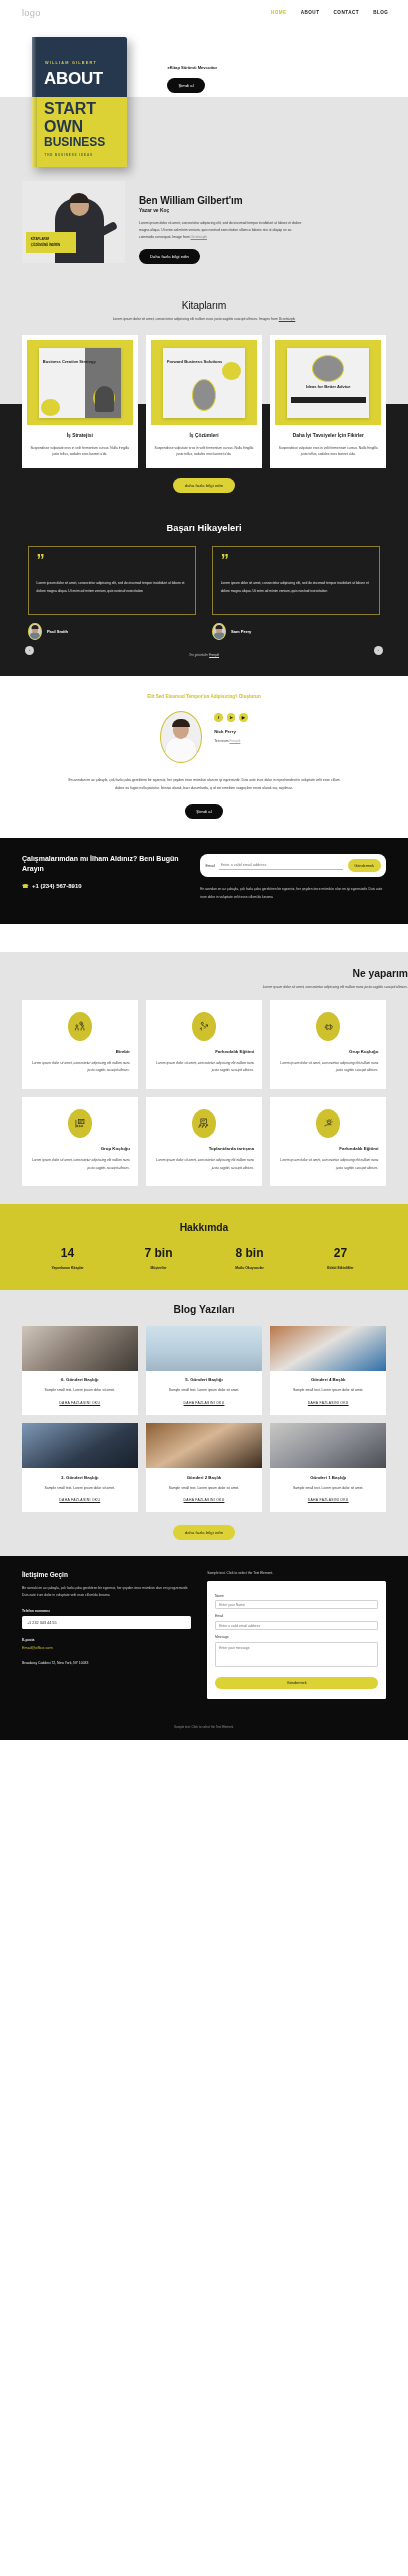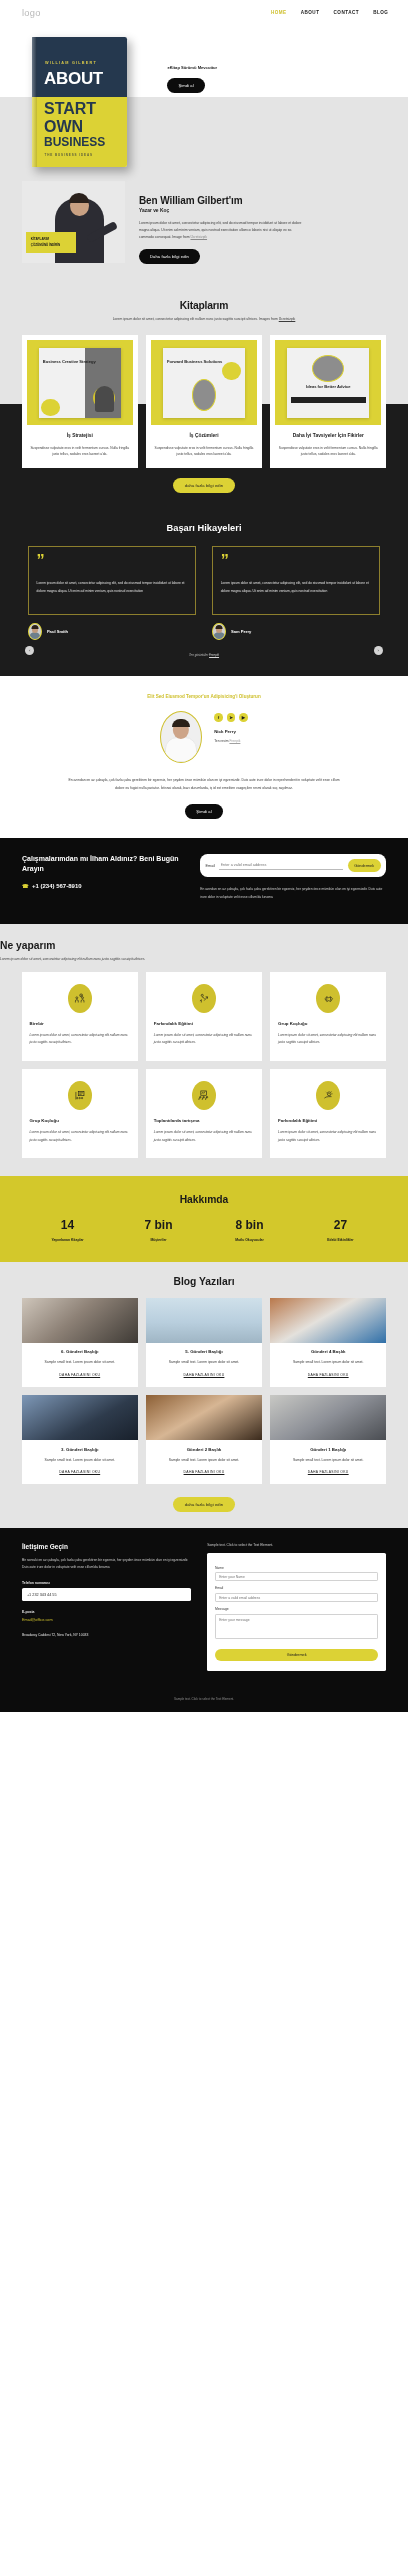--- a/index.html
+++ b/index.html
@@ -106,21 +106,21 @@
   }
   .about-text { padding-top: 14px; }
   .about-text h2 { font-size: 10px; font-weight:800; letter-spacing:-0.1px;}
   .about-text h3 { font-size: 4.9px; font-weight:800; margin-top:1.6px;}
   .about-text p { font-size: 3.4px; line-height: 2.1; color:#3a3a3a; margin-top:7.6px; max-width:163px;}
   .about-text p a { color:#8a8a8a; }
 
   
   .books { background:#e4e4e4; padding: 14px 0 0 0; text-align:center; position:relative;}
   .books-bg-dark { position:absolute; left:0; right:0; bottom:0; height: 103px; background:#1c1c1c; }
-  .sec-title { font-size: 10.3px; font-weight:700; letter-spacing:-0.2px; }
+  .sec-title { font-size: 10.3px; font-weight:400; letter-spacing:-0.2px; }
   .sec-sub { font-size: 3.4px; line-height:2.2; color:#3c3c3c; margin-top:4.9px; }
   .sec-sub a { color:#3c3c3c; }
   .book-grid { display:flex; gap: 8.7px; padding: 12px 22px 0 22px; position:relative; z-index:2;}
   .book-card { flex:1; background:#fff; padding: 4.9px 4.9px 9.8px 4.9px; }
   .book-cover-wrap { background:#dcd235; padding: 7.6px 12px; }
   .book-cover { background:#f1f1f1; height: 70px; position:relative; overflow:hidden;
                 box-shadow: 0 1.1px 3.3px rgba(0,0,0,.18); }
   .bc-a { position:absolute; right:0; top:0; bottom:0; width:44%; background:#737373; }
   .bc-ttl { position:absolute; left:3.8px; top:11px; font-size:4.1px; font-weight:800; color:#222; line-height:1.35; text-align:left;}
   .bc-circ { position:absolute; right:5.4px; bottom:8.7px; width:22px;height:22px;border-radius:50%; background:#cfc02e;}
@@ -187,21 +187,21 @@
   .cta-phone { margin-top: 8.7px; font-size: 6px; font-weight:700; color:#fff; display:flex; align-items:center; gap:3.3px;}
   .cta-phone .ph { color:#dcd235; font-size:5.4px; }
   .cta-right { flex:1; }
   .subscribe-box { background:#fff; border-radius: 7.6px; padding: 5.4px 5.4px; display:flex; align-items:center; gap:4.4px;}
   .sub-label { font-size:3.8px; color:#3a3a3a; }
   .sub-input { flex:1; border:none; border-bottom:0.5px solid #bbb; font-size:3.8px; padding:2.2px 1.1px; font-family:inherit; color:#9a9a9a; background:transparent; outline:none;}
   .sub-btn { background:#dcd235; color:#1c1c1c; border:none; border-radius:7.6px; font-size:3.8px; padding:4.4px 6.5px; font-family:inherit; cursor:pointer;}
   .cta-note { font-size:3.3px; line-height:2.3; color:#d2d2d2; margin-top: 8.7px;}
 
   
-  .services { background:#e4e4e4; padding: 15.2px 0 18.5px 0; text-align:left;}
+  .services { background:#e4e4e4; padding: 15.2px 0 18.5px 0; text-align:right;margin-top:28px;}
   .services h2 { font-size: 10.3px; font-weight:800;}
   .services .sub { font-size:3.4px; font-style:italic; color:#3c3c3c; margin-top: 6.5px;}
   .svc-grid { display:grid; grid-template-columns: repeat(3, 1fr); gap: 8.7px; padding: 11px 22px 0 22px;}
   .svc-card { background:#fff; padding: 12px 7.6px 14px 7.6px; }
   .svc-ic { width:24px;height:29px;border-radius:50%;background:#cfc02e; margin:0 auto;
             display:flex;align-items:center;justify-content:center;}
   .svc-ic svg { width:11.4px; height:11.4px; }
   .svc-name { font-size:4.4px; font-weight:800; margin-top:7.6px;}
   .svc-desc { font-size:3.3px; font-style:italic; line-height:2.2; color:#3c3c3c; margin-top:6.5px;}
 

